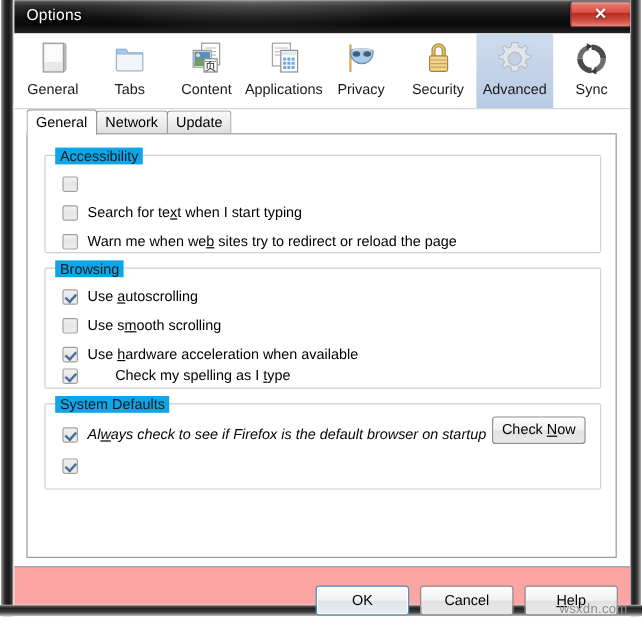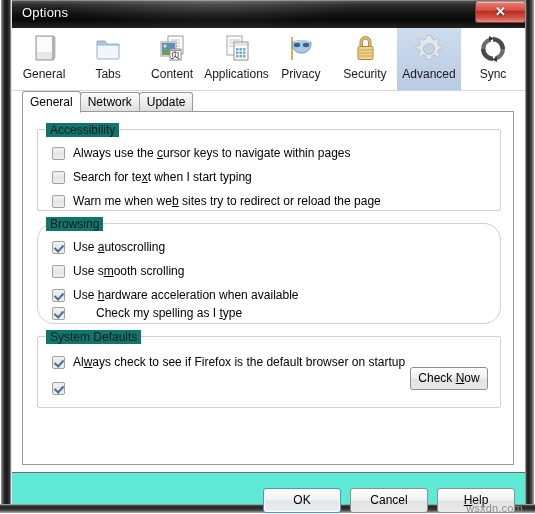--- a/index.html
+++ b/index.html
@@ -197,28 +197,28 @@
   .groupbox {
     position: absolute;
     border: 1px solid #d0d0d0;
     border-radius: 2px;
     box-sizing: border-box;
   }
   .groupbox .legend {
     position: absolute;
     top: -7px;
     left: 8px;
-    background: #0f766e;
+    background: #0ea5e9;
     padding: 0 4px;
     font-size: 12px;
     color: #1a1a1a;
     white-space: nowrap;
   }
   #group-accessibility { left: 14px; top: 17px;  width: 464px; height: 82px; }
-  #group-browsing      { left: 14px; top: 111px; width: 464px; height: 101px; border-radius: 17px; }
+  #group-browsing      { left: 14px; top: 111px; width: 464px; height: 101px; }
   #group-system        { left: 14px; top: 224px; width: 464px; height: 72px; }
 
   
   .check-row {
     position: absolute;
     left: 14px;
     display: flex;
     align-items: center;
     height: 18px;
     cursor: pointer;
@@ -262,42 +262,42 @@
     background: linear-gradient(to bottom, #fdfdfd 0%, #f2f2f2 48%, #e2e2e2 52%, #e9e9e9 100%);
     box-shadow: inset 0 1px 0 #ffffff;
     cursor: pointer;
     text-align: center;
     box-sizing: border-box;
   }
   .push-button u { text-decoration: underline; }
   #check-now-button {
     position: absolute;
     right: 12px;
-    top: 30px;
+    top: 10px;
     width: 78px;
     height: 23px;
     line-height: 21px;
   }
 
   
   .footer-separator {
     position: absolute;
     left: 0;
     top: 444px;
     width: 513px;
     height: 1px;
     background: #6e6e78;
   }
   .footer {
     position: absolute;
     left: 0;
     top: 445px;
     width: 513px;
     height: 31px;
-    background: #5eead4;
+    background: #fca5a5;
   }
   .footer-buttons {
     position: absolute;
     right: 10px;
     top: 15px;
     display: flex;
     gap: 9px;
   }
   .footer-buttons .push-button {
     width: 78px;
@@ -469,21 +469,20 @@
       <div class="tab">Update</div>
     </div>
 
     <div class="tabpanel">
 
       <div class="groupbox" id="group-accessibility">
         <div class="legend">Accessibility</div>
 
         <div class="check-row" style="top:14px;">
           <div class="checkbox"></div>
-          <span class="check-label"><span>Always use the </span><u>c</u><span>ursor keys to navigate within pages</span></span>
         </div>
 
         <div class="check-row" style="top:62px;">
           <div class="checkbox"></div>
           <span class="check-label"><span>Warn me when we</span><u>b</u><span> sites try to redirect or reload the page</span></span>
         </div>
 
         <div class="check-row" style="top:38px;">
           <div class="checkbox"></div>
           <span class="check-label"><span>Search for te</span><u>x</u><span>t when I start typing</span></span>
@@ -510,21 +509,21 @@
 
         <div class="check-row" style="top:80px;gap:23px;">
           <div class="checkbox checked"></div>
           <span class="check-label"><span>Check my spelling as I </span><u>t</u><span>ype</span></span>
         </div>
       </div>
 
       <div class="groupbox" id="group-system">
         <div class="legend">System Defaults</div>
 
-        <div class="check-row" style="top:16px;">
+        <div class="check-row" style="top:16px;font-style:italic;">
           <div class="checkbox checked"></div>
           <span class="check-label"><span>Al</span><u>w</u><span>ays check to see if Firefox is the default browser on startup</span></span>
         </div>
 
         <div class="check-row" style="top:42px;">
           <div class="checkbox checked"></div>
         </div>
 
         <div class="push-button" id="check-now-button"><span>Check </span><u>N</u><span>ow</span></div>
       </div>

